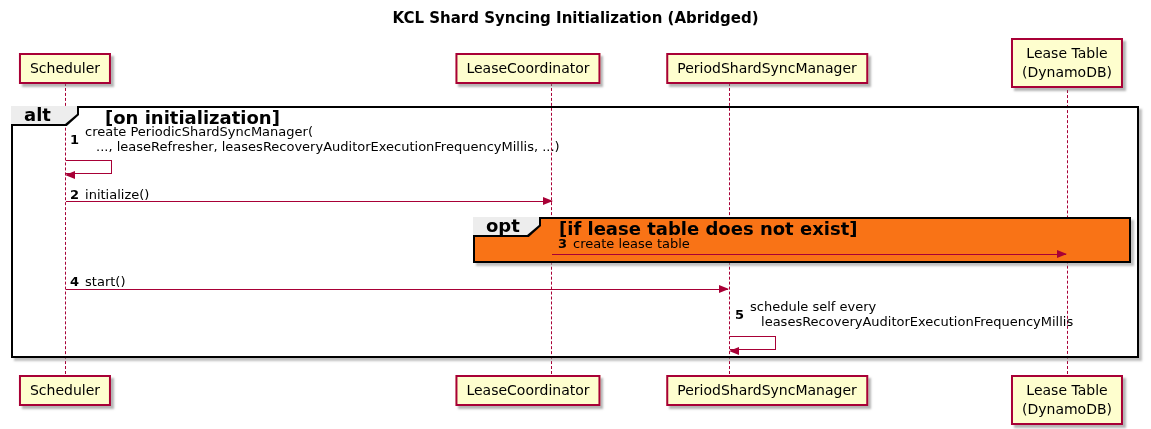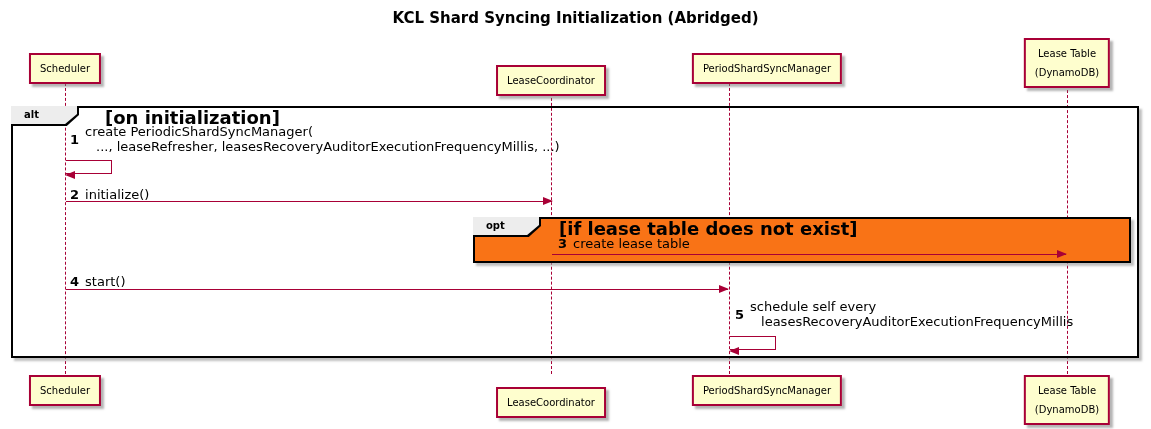--- a/index.html
+++ b/index.html
@@ -38,29 +38,29 @@
   #ll-pssm  { left: 729px; }
   #ll-lt    { left: 1067px; top: 85px; height: 289px; }
 
   .pbox {
     position: absolute;
     transform: translateX(-50%);
     background: var(--participant-fill, #FEFECE);
     border: 2px solid var(--participant-border, #A80036);
     box-shadow: 3px 3px 2px rgba(120,120,120,0.55);
     padding: 4px 9px;
-    font-size: 10px;
+    font-size: 14px;
     line-height: 19px;
     text-align: center;
     white-space: nowrap;
   }
   #p-sched-top, #p-lc-top, #p-pssm-top { top: 53px; }
   #p-lt-top  { top: 38px; }
   #p-sched-top, #p-sched-bot { left: 65px; }
-  #p-lc-top,   #p-lc-bot     { left: 551px; margin-top: 12px; }
+  #p-lc-top,   #p-lc-bot     { left: 528px; }
   #p-pssm-top, #p-pssm-bot   { left: 729px; margin-left: 38px; }
   #p-lt-top,   #p-lt-bot     { left: 1067px; }
   #p-sched-bot, #p-lc-bot, #p-pssm-bot, #p-lt-bot { top: 375px; }
   .pbox .line { display: block; }
 
   .frame {
     position: absolute;
     border: 2px solid var(--frame-border, #000000);
     box-shadow: 3px 3px 2px rgba(150,150,150,0.6);
     background: transparent;
@@ -78,21 +78,21 @@
     clip-path: polygon(0 0, 100% 0, 100% 45%, 82% 100%, 0 100%);
   }
   .frame-tab-inner {
     position: absolute;
     left: 0;
     top: 0;
     width: 66px;
     height: 18px;
     background: var(--frame-label-fill, #EDEDED);
     clip-path: polygon(0 0, 100% 0, 100% 45%, 82% 100%, 0 100%);
-    font-size: 10px;
+    font-size: 18px;
     font-weight: 700;
     line-height: 18px;
     padding-left: 13px;
     box-sizing: border-box;
   }
   .frame-cond {
     position: absolute;
     top: 1px;
     font-size: 18px;
     font-weight: 700;

